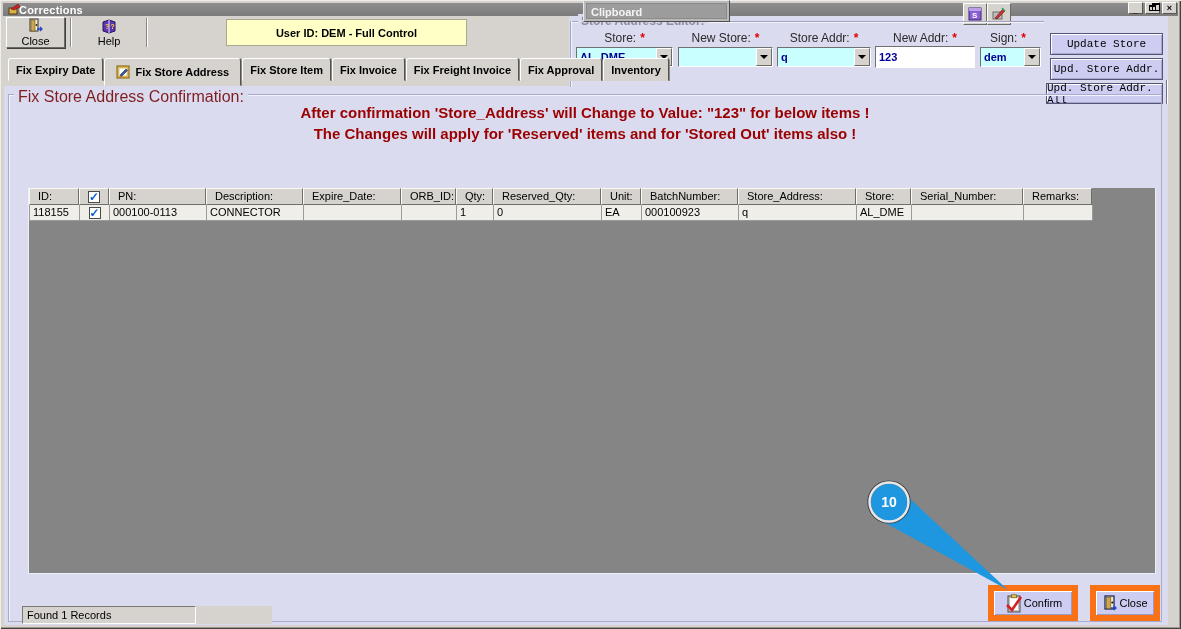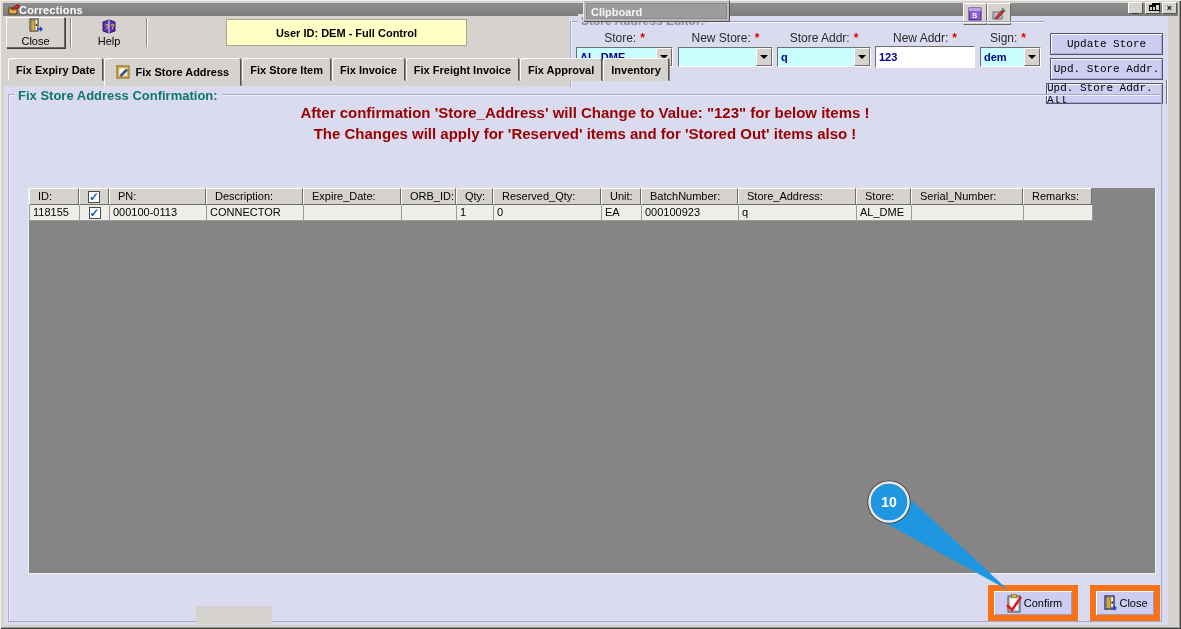--- a/index.html
+++ b/index.html
@@ -70,21 +70,21 @@
                color:#000090; font-weight:bold; font-family:"Liberation Sans",sans-serif; font-size:11px;
                padding-left:3px; width:100%; outline:none; }
   .ed-btn { background:#cdcdf2; border:1px solid #55557a; box-shadow:inset 1px 1px 0 #fff, inset -1px -1px 0 #a8a8cc;
             font-family:Liberation Mono, monospace; font-size:11px; color:#000;
             display:flex; align-items:center; justify-content:center; cursor:pointer; }
   .v-divider { width:2px; border-left:1px solid #707090; border-right:1px solid #fff; }
 
   
   .confirm-box { left:8px; top:94px; width:1154px; height:528px; border:1px solid #aaaacb;
                  box-shadow:inset 1px 1px 0 #f2f2ff; }
-  .grp2-label { color:#0f766e; font-weight:bold; font-size:13px; background:#dbdbf0; padding:0 4px; z-index:3; }
+  .grp2-label { color:#7f1d1d; font-weight:normal; font-size:16px; background:#dbdbf0; padding:0 4px; z-index:3; }
   .warn { left:8px; top:102px; width:1154px; text-align:center; font-weight:bold; line-height:21px; }
   .warn-1 { color:#ff0000; font-size:16px; }
   .warn-2 { color:#9b0000; font-size:15px; }
 
   
   .grid { left:28px; top:188px; width:1128px; height:386px; background:#858585;
           border-left:1px solid #eeeef8; border-right:1px solid #eeeef8; border-bottom:1px solid #eeeef8; }
   .trow { display:flex; }
   .hcell { height:17px; background:#d6d3ce; border:1px solid; border-color:#fbfbf6 #6e6e68 #6e6e68 #fbfbf6;
            padding:1px 8px; color:#000; overflow:hidden; white-space:nowrap; }
@@ -284,20 +284,21 @@
       <div class="dcell c8">EA</div>
       <div class="dcell c9">000100923</div>
       <div class="dcell c10">q</div>
       <div class="dcell c11">AL_DME</div>
       <div class="dcell c12"></div>
       <div class="dcell c13"></div>
     </div>
   </div>
 
   <div class="abs status-flat"></div>
+  <div class="abs status-sunken">Found 1 Records</div>
 
   <div class="abs foot-btn" style="left:988px;top:585px;width:90px;height:36px">
     <svg width="19" height="19" viewBox="0 0 19 19">
       <rect x="4" y="2" width="12" height="16" fill="#c9c9c9" stroke="#4a4a4a" stroke-width="1"></rect>
       <rect x="5.5" y="3.5" width="9" height="13" fill="#ffffff" stroke="#999" stroke-width=".5"></rect>
       <rect x="7.5" y="0.8" width="5" height="3" fill="#e3c24a" stroke="#6f5a14" stroke-width=".7"></rect>
       <path d="M3,11 L8,16 L17,3" stroke="#d42020" stroke-width="2.6" fill="none"></path>
     </svg>
     <span>Confirm</span>
   </div>

